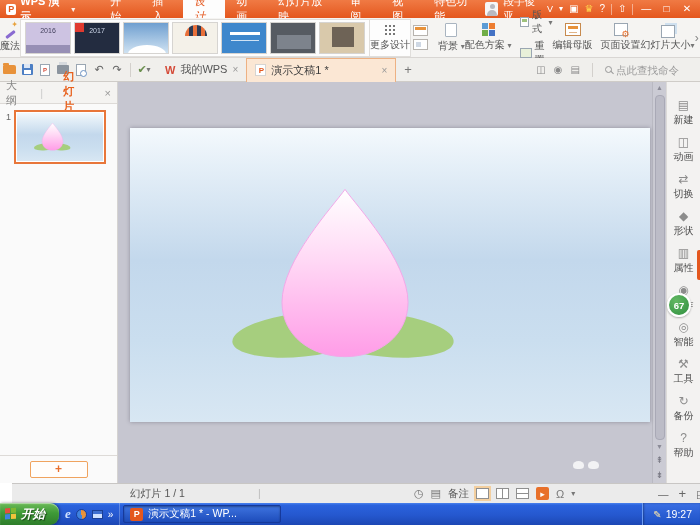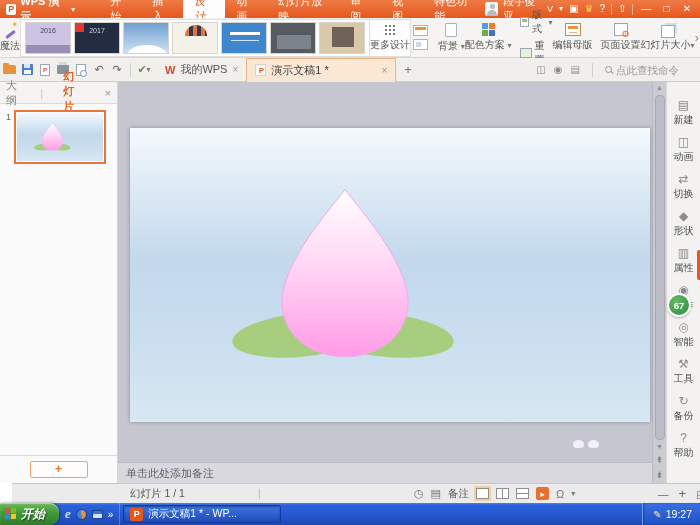--- a/index.html
+++ b/index.html
@@ -401,21 +401,20 @@
           <g fill="#a6ce7e">
             <ellipse cx="172" cy="209" rx="70" ry="22" transform="rotate(-6 172 209)"></ellipse>
             <ellipse cx="254" cy="209" rx="70" ry="22" transform="rotate(6 254 209)"></ellipse>
           </g>
           <path d="M215,62 C204,78 152,134 152,176 C152,209 180,231 215,231 C250,231 278,209 278,176 C278,134 226,78 215,62 Z" fill="url(#gPeach)" stroke-width="1" stroke="#f2a7e8"></path>
         </svg>
       </div>
       <span class="blob" style="right:68px; bottom:14px;"></span>
       <span class="blob" style="right:53px; bottom:14px;"></span>
     </div>
-    <div id="notesbar">单击此处添加备注</div>
   </div>
 
   <div id="scrollcol">
     <span class="sc-arrow">▲</span>
     <div id="sc-thumb"></div>
     <span class="sc-arrow">▼</span>
     <span class="sc-btn">⇞</span>
     <span class="sc-btn">⇟</span>
   </div>
 

